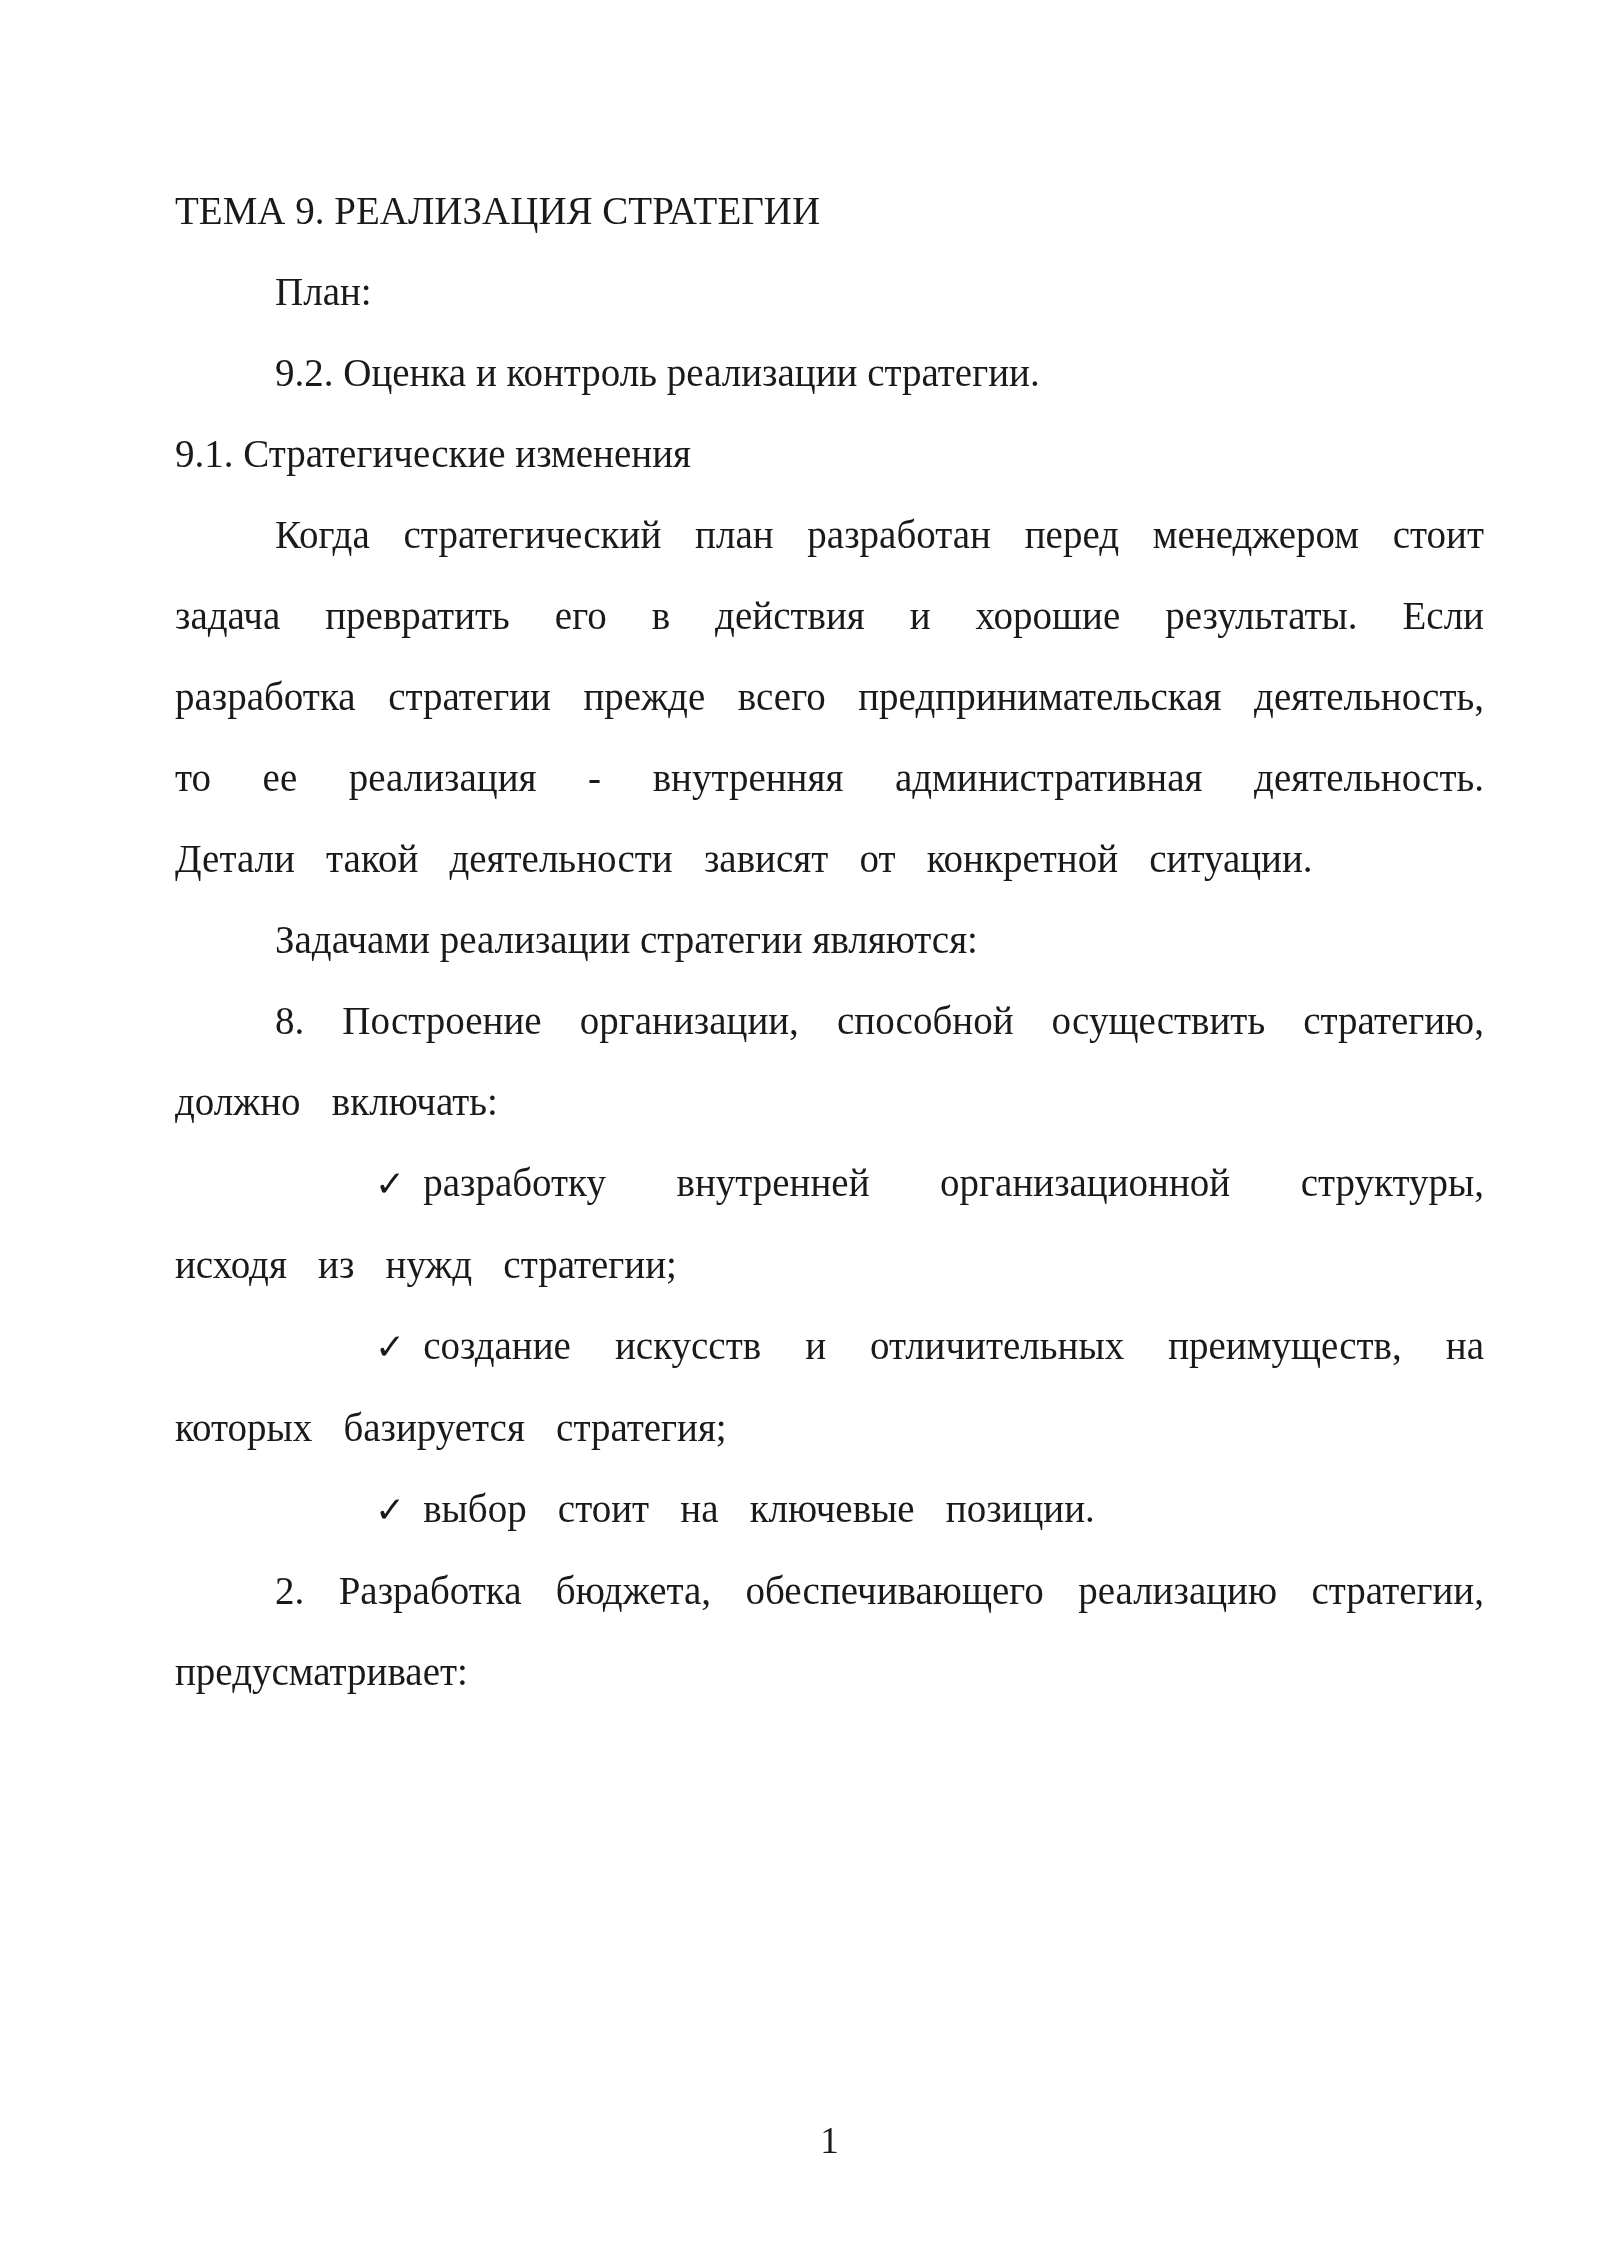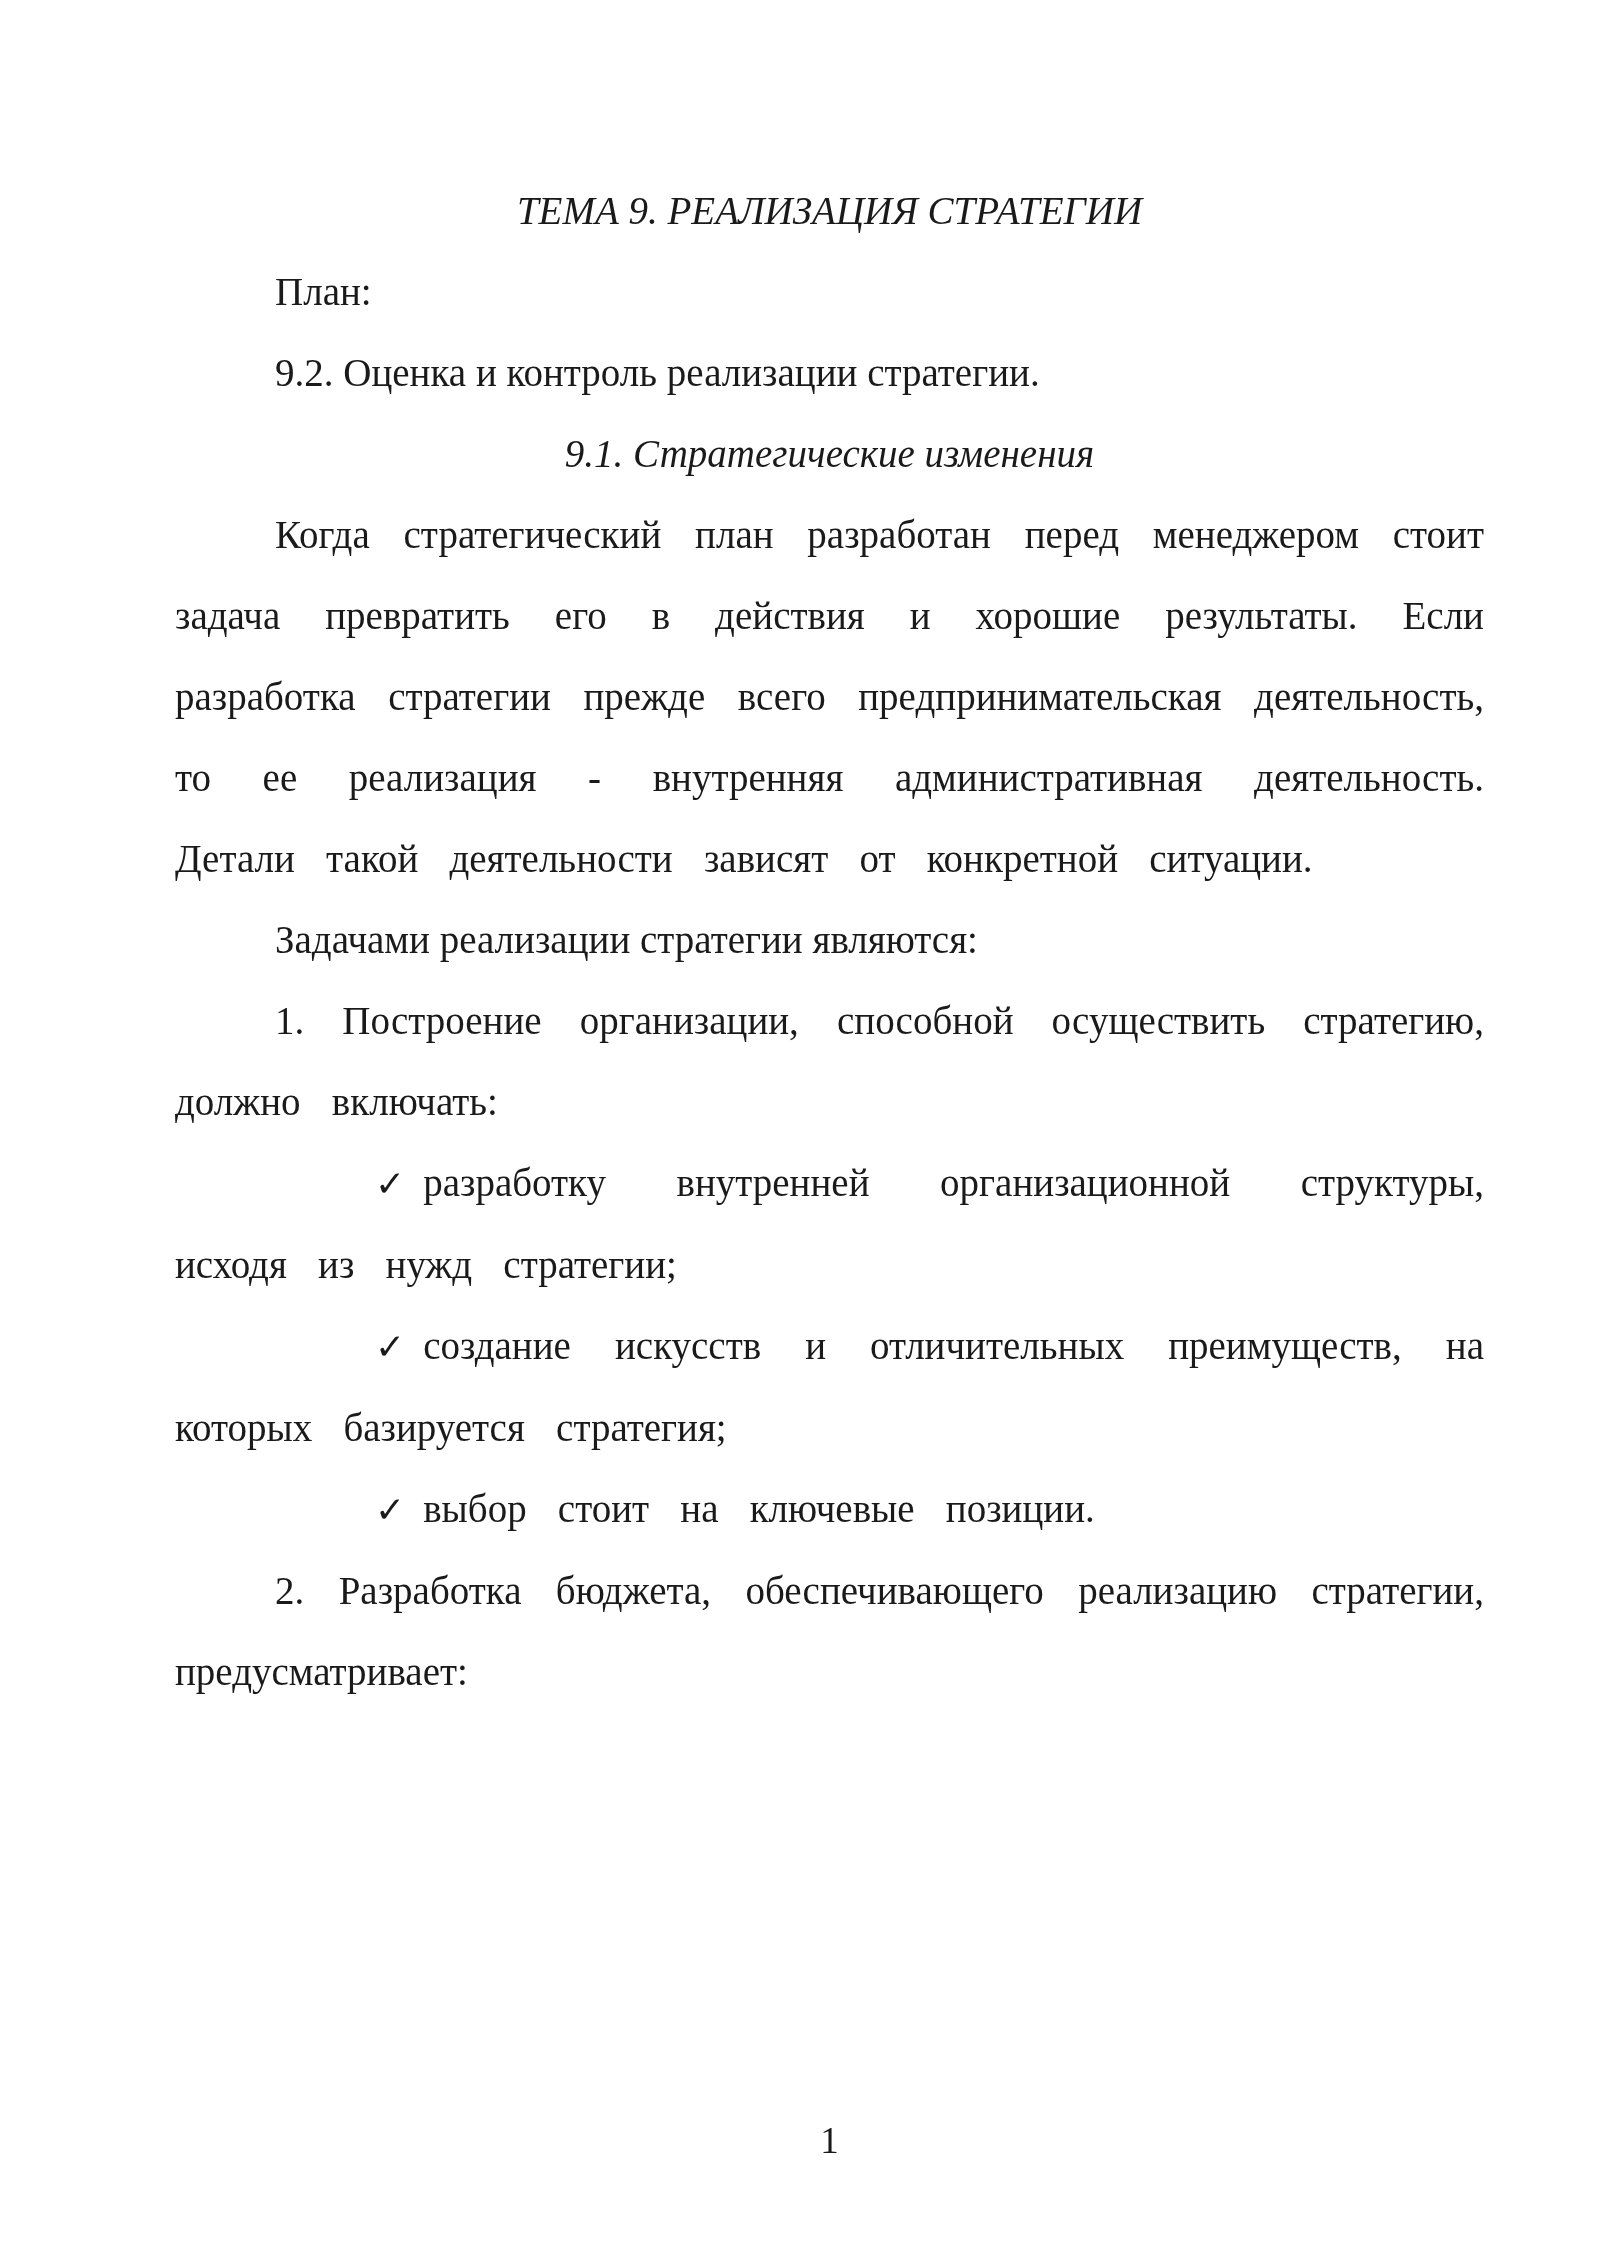--- a/index.html
+++ b/index.html
@@ -21,23 +21,21 @@
     color: #1a1a1a;
   }
   .page p, .page h1, .page h2 {
     margin: 0;
     font-size: 39px;
     line-height: 81px;
     font-weight: normal;
   }
   .bold { font-weight: 700; }
   .center {
-    text-align: center;
     text-indent: 0;
-    font-style: italic;
   }
   .indent { text-indent: 100px; }
   .body {
     text-align: justify;
     text-indent: 100px;
     word-spacing: 0.55em;
   }
   .heading { margin-top: 17px; }
   .first-para { margin-top: 80px; }
   .italic {
@@ -70,21 +68,21 @@
 
 
   <p class="bold indent">9.2. Оценка и контроль реализации стратегии.</p>
 
   <h2 class="center bold heading">9.1. Стратегические изменения</h2>
 
   <p class="body first-para">Когда стратегический план разработан перед менеджером стоит задача превратить его в действия и хорошие результаты. Если разработка стратегии прежде всего предпринимательская деятельность, то ее реализация - внутренняя административная деятельность. Детали такой деятельности зависят от конкретной ситуации.</p>
 
   <p class="body italic">Задачами реализации стратегии являются:</p>
 
-  <p class="body">1. Построение организации, способной осуществить стратегию, должно включать:</p>
+  <p class="body">8. Построение организации, способной осуществить стратегию, должно включать:</p>
 
   <p class="body bullet"><span class="marker">✓</span><span>разработку внутренней организационной структуры, исходя из нужд стратегии;</span></p>
 
   <p class="body bullet"><span class="marker">✓</span><span>создание искусств и отличительных преимуществ, на которых базируется стратегия;</span></p>
 
   <p class="body bullet"><span class="marker">✓</span><span>выбор стоит на ключевые позиции.</span></p>
 
   <p class="body">2. Разработка бюджета, обеспечивающего реализацию стратегии, предусматривает:</p>
 
   <div class="page-number">1</div>

